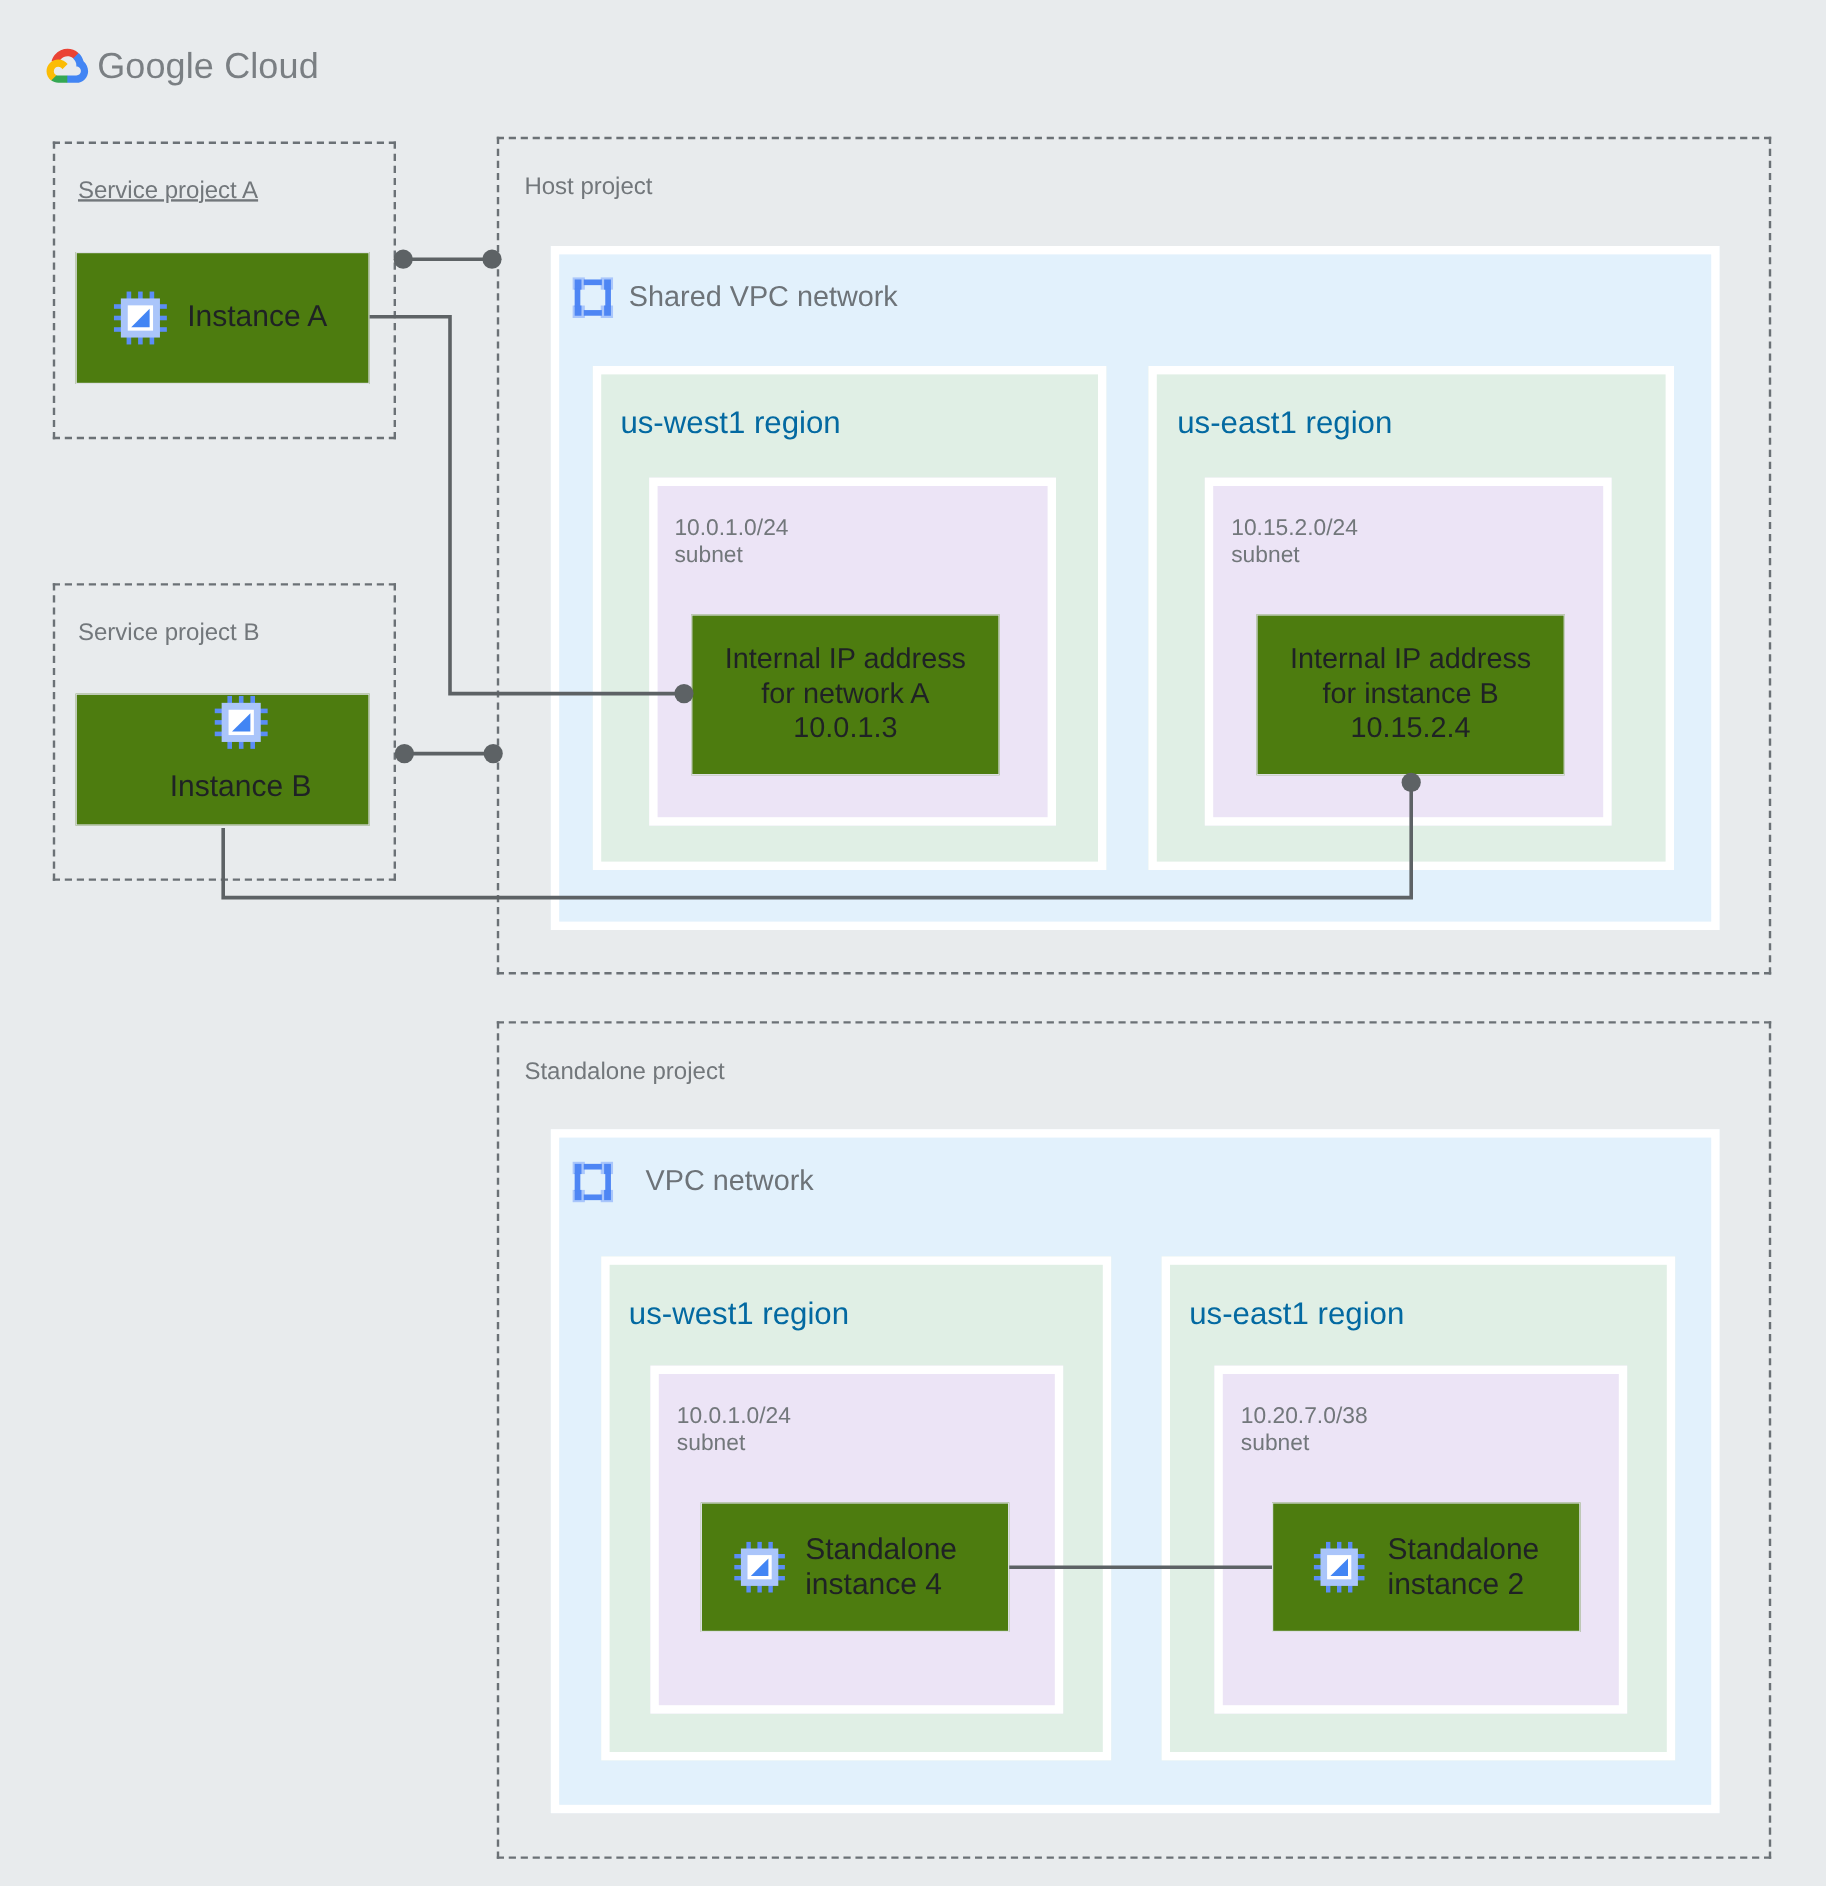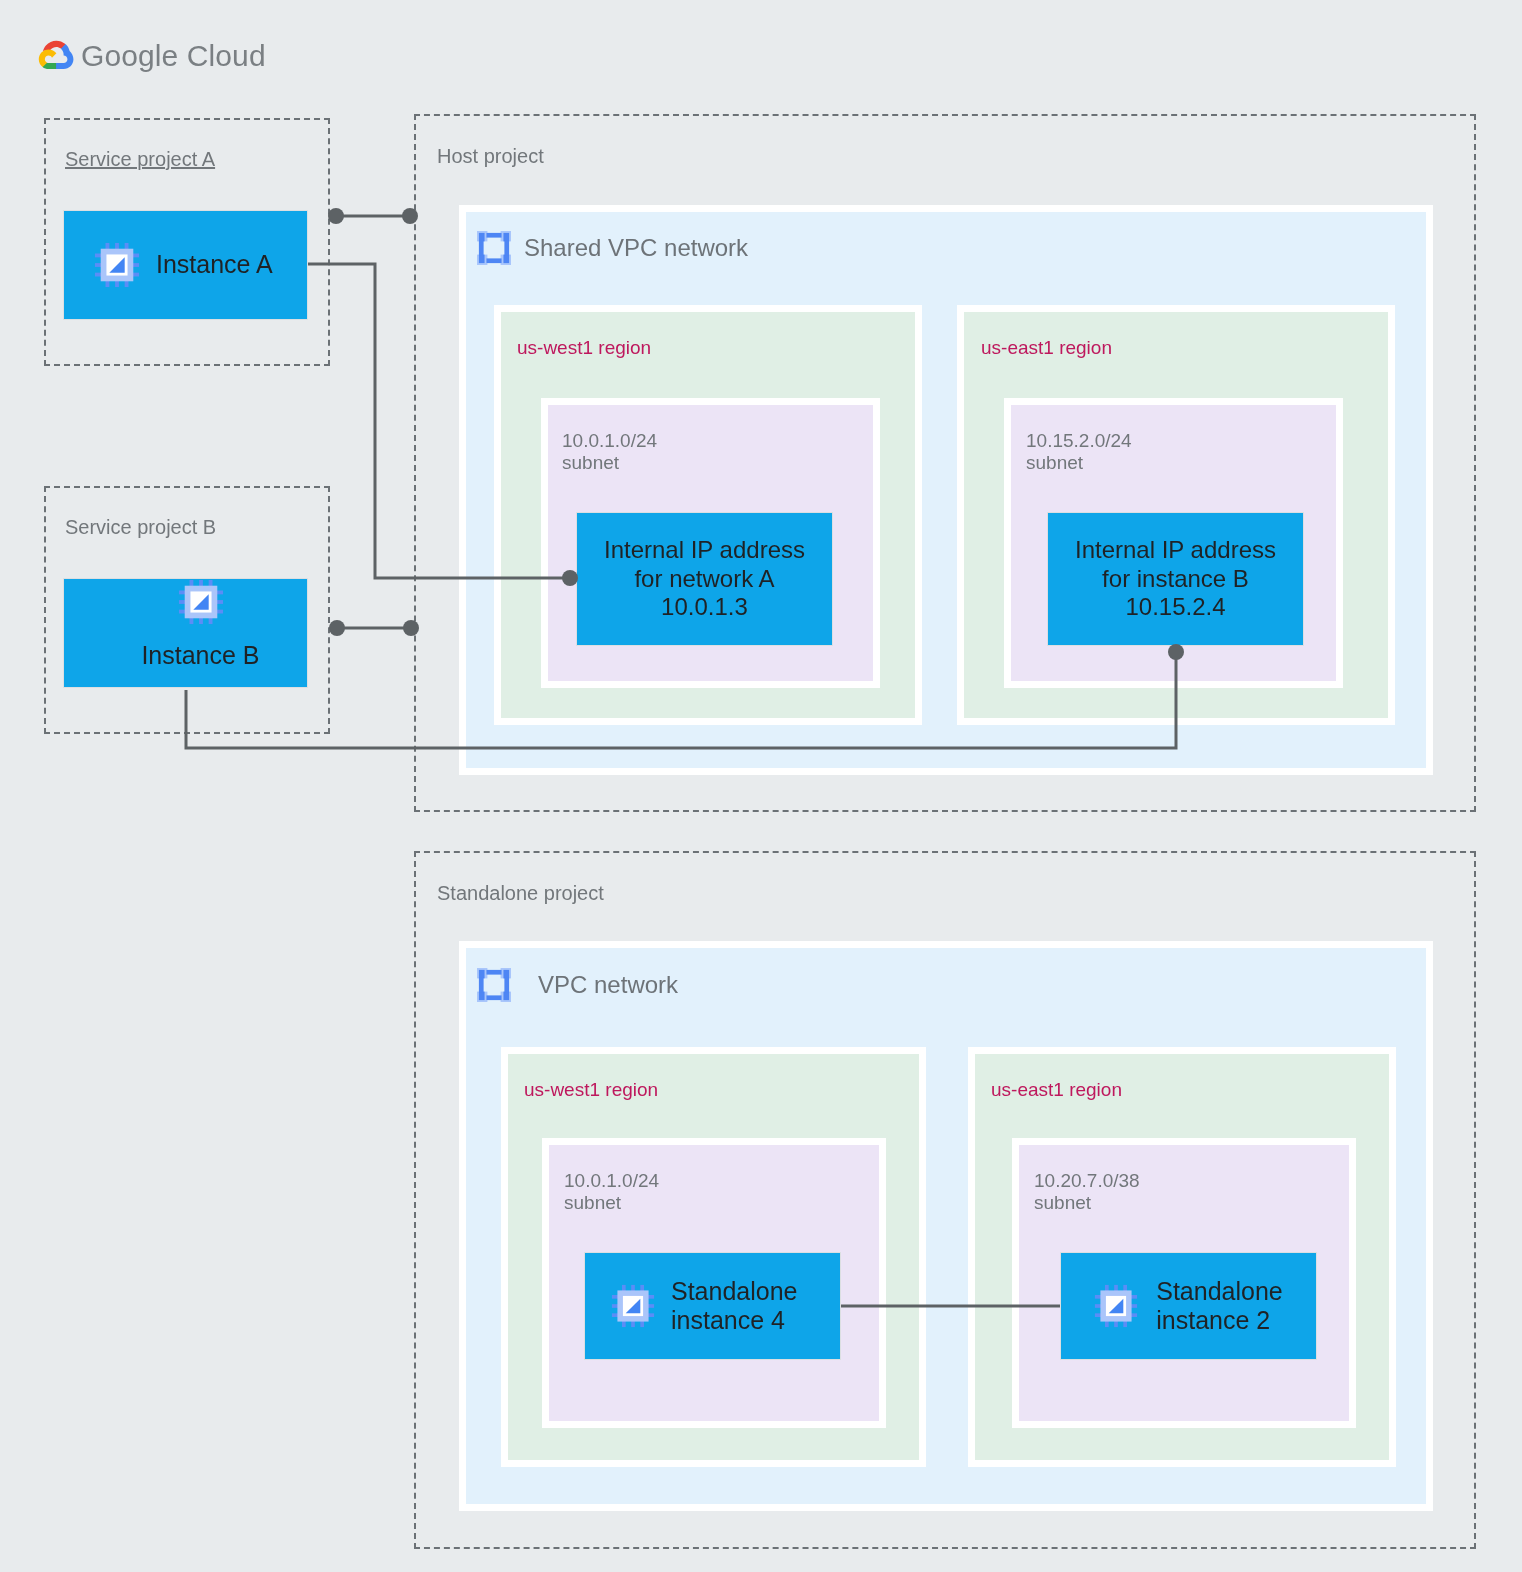--- a/index.html
+++ b/index.html
@@ -76,22 +76,22 @@
 
   
   .region {
     position: absolute;
     background: #e0efe5;
     border: 7px solid #ffffff;
     box-sizing: border-box;
   }
   .region-label {
     position: absolute;
-    font-size: 19px;
-    color: #be185d;
+    font-size: 26px;
+    color: #0369a1;
     white-space: nowrap;
   }
 
   
   .subnet {
     position: absolute;
     background: #ece4f6;
     border: 7px solid #ffffff;
     box-sizing: border-box;
   }
@@ -99,21 +99,21 @@
     position: absolute;
     font-size: 19px;
     color: #72777b;
     line-height: 1.18;
     white-space: pre-line;
   }
 
   
   .card {
     position: absolute;
-    background: #0ea5e9;
+    background: #4d7c0f;
     border: 1px solid #dcdfe2;
     box-sizing: border-box;
     display: flex;
     align-items: center;
     justify-content: center;
   }
   .card-inst {
     gap: 16px;
     padding-left: 30px;
     justify-content: flex-start;

